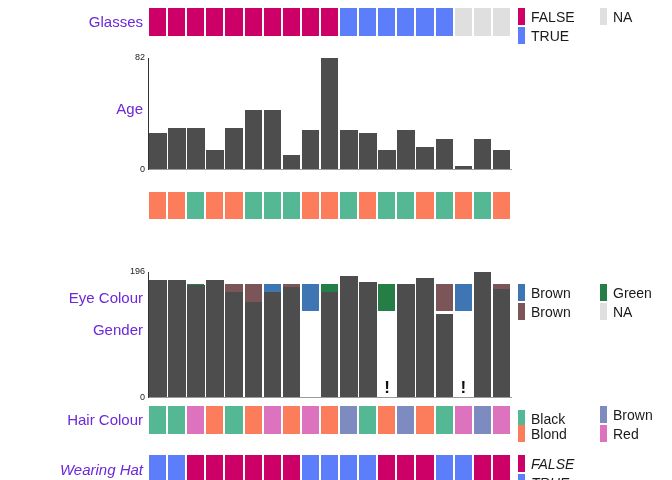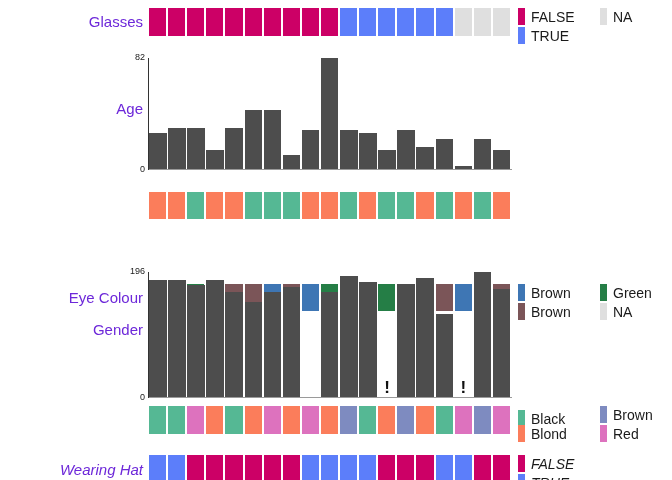--- a/index.html
+++ b/index.html
@@ -238,20 +238,21 @@
           <div class="bang" style="left: 229.263px; width: 17.5053px; bottom: 2px;">!</div>
           <div class="bang" style="left: 305.684px; width: 17.5053px; bottom: 2px;">!</div>
           <div class="baseline"></div>
         </div>
         <div class="axisline" style="left: -1px; top: 10px; width: 1px; height: 126px;"></div>
         <div class="axtick" style="right: 367px; top: 5px; text-align: right;">196</div>
         <div class="axtick" style="right: 367px; top: 131px; text-align: right;">0</div>
       </div>
     </div>
     <div class="row" style="top: 406px; height: 28px;">
+      <div class="rowlabel" style="width: 143px; left: 0px; top: 6px;">Hair Colour</div>
       <div class="panel" style="left: 149px; top: 0px; width: 363px; height: 28px;">
         <div class="strip">
           <div class="cell" title="Hair Colour: Black" style="left: 0px; width: 17.1053px; background: rgb(85, 184, 148);"></div>
           <div class="cell" title="Hair Colour: Black" style="left: 19.1053px; width: 17.1053px; background: rgb(85, 184, 148);"></div>
           <div class="cell" title="Hair Colour: Red" style="left: 38.2105px; width: 17.1053px; background: rgb(221, 114, 190);"></div>
           <div class="cell" title="Hair Colour: Blond" style="left: 57.3158px; width: 17.1053px; background: rgb(251, 125, 91);"></div>
           <div class="cell" title="Hair Colour: Black" style="left: 76.4211px; width: 17.1053px; background: rgb(85, 184, 148);"></div>
           <div class="cell" title="Hair Colour: Blond" style="left: 95.5263px; width: 17.1053px; background: rgb(251, 125, 91);"></div>
           <div class="cell" title="Hair Colour: Red" style="left: 114.632px; width: 17.1053px; background: rgb(221, 114, 190);"></div>
           <div class="cell" title="Hair Colour: Blond" style="left: 133.737px; width: 17.1053px; background: rgb(251, 125, 91);"></div>

